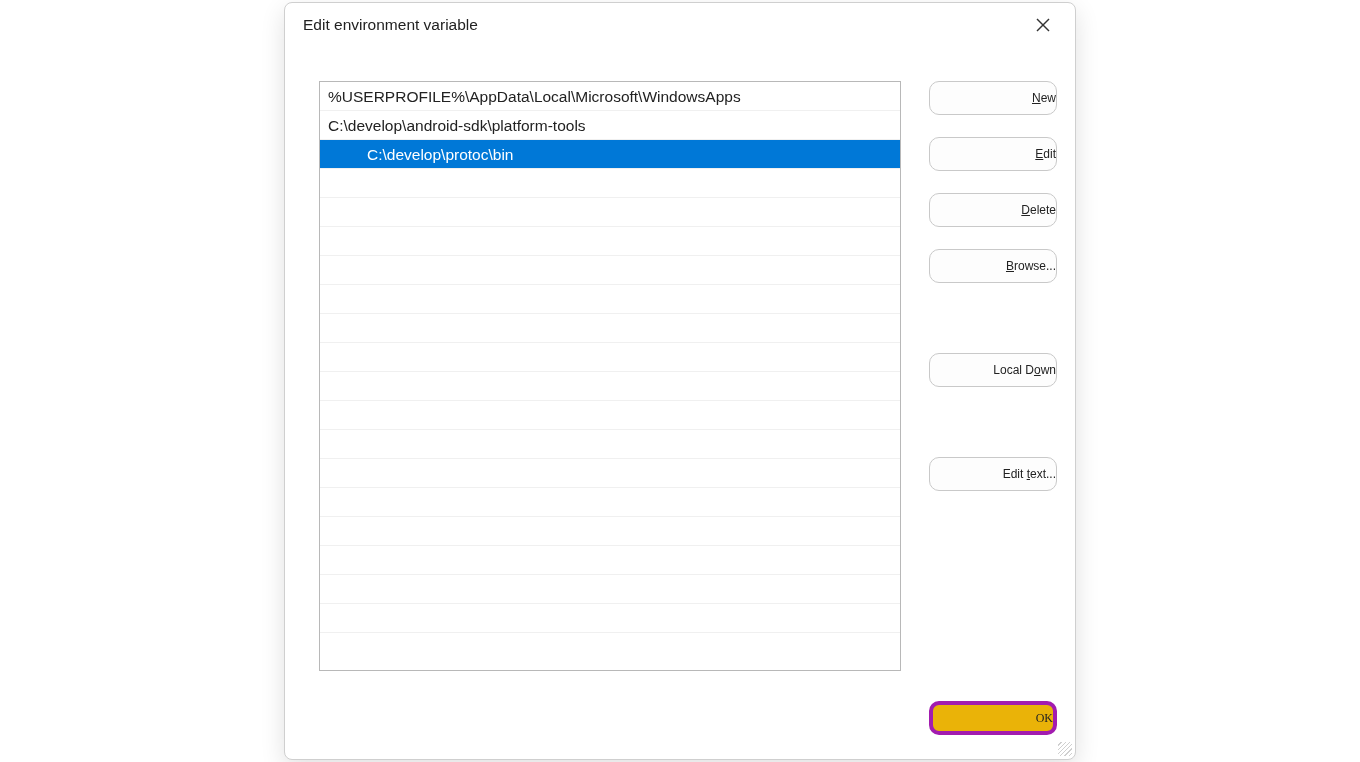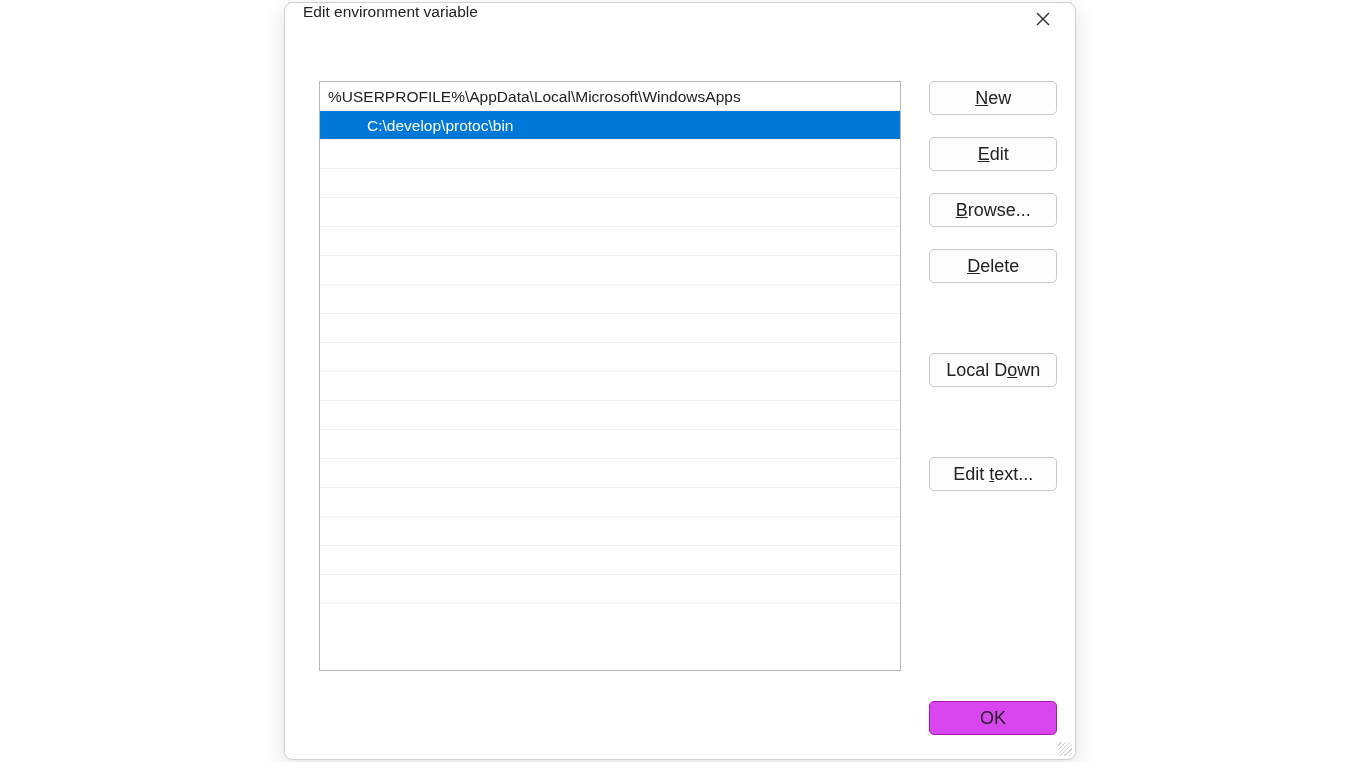--- a/index.html
+++ b/index.html
@@ -25,20 +25,21 @@
       border-radius: 8px;
       box-shadow: 0 8px 24px rgba(0,0,0,0.12);
       display: flex;
       flex-direction: column;
       position: relative;
       overflow: hidden;
     }
     .titlebar {
       height: 44px;
       display: flex;
+      align-items: center;
       padding: 0 12px 0 18px;
       justify-content: space-between;
     }
     .titlebar-title {
       font-size: 15.5px;
       color: #222;
     }
     .close-btn {
       width: 40px;
       height: 32px;
@@ -88,28 +89,28 @@
     .side-buttons {
       display: flex;
       flex-direction: column;
       width: 128px;
       gap: 0;
     }
     .btn {
       height: 34px;
       border: 1px solid #c9c9c9;
       background: #fdfdfd;
-      border-radius: 5px;
-      font-size: 18px;
+      border-radius: 10px;
+      font-size: 12px;
       color: #222;
       cursor: pointer;
       font-family: inherit;
       display: flex;
       align-items: center;
-      justify-content: center;
+      justify-content: flex-end;
     }
     .btn .mnemonic {
       text-decoration: underline;
     }
     .side-buttons .btn {
       margin-bottom: 22px;
     }
     .side-buttons .gap-large {
       height: 48px;
     }
@@ -119,23 +120,24 @@
       align-items: flex-start;
       justify-content: flex-end;
       padding: 10px 18px 0 0;
       gap: 18px;
       position: relative;
     }
     .footer .btn {
       width: 128px;
     }
     .btn.primary {
-      border: 1px solid #a21caf;
-      color: #222;
-      background: #d946ef;
+      border: 4px solid #a21caf;
+      color: #222;
+      background: #eab308;
+      font-family: Liberation Serif, serif;
     }
     .resize-grip {
       position: absolute;
       right: 3px;
       bottom: 3px;
       width: 14px;
       height: 14px;
       background: repeating-linear-gradient(
         135deg,
         transparent 0px,
@@ -156,20 +158,21 @@
       <svg viewBox="0 0 14 14">
         <line x1="1" y1="1" x2="13" y2="13" stroke="#333" stroke-width="1.4"></line>
         <line x1="13" y1="1" x2="1" y2="13" stroke="#333" stroke-width="1.4"></line>
       </svg>
     </div>
   </div>
 
   <div class="content">
     <div class="listbox" id="path-list">
         <div class="list-item">%USERPROFILE%\AppData\Local\Microsoft\WindowsApps</div>
+        <div class="list-item">C:\develop\android-sdk\platform-tools</div>
         <div class="list-item selected">C:\develop\protoc\bin</div>
         <div class="list-empty-row"></div>
         <div class="list-empty-row"></div>
         <div class="list-empty-row"></div>
         <div class="list-empty-row"></div>
         <div class="list-empty-row"></div>
         <div class="list-empty-row"></div>
         <div class="list-empty-row"></div>
         <div class="list-empty-row"></div>
         <div class="list-empty-row"></div>
@@ -183,24 +186,24 @@
       </div>
 
     <div class="side-buttons">
       <button class="btn">
         <span><span></span><span class="mnemonic">N</span><span>ew</span></span>
       </button>
       <button class="btn">
         <span><span></span><span class="mnemonic">E</span><span>dit</span></span>
       </button>
       <button class="btn">
+        <span><span></span><span class="mnemonic">D</span><span>elete</span></span>
+      </button>
+      <button class="btn">
         <span><span></span><span class="mnemonic">B</span><span>rowse...</span></span>
-      </button>
-      <button class="btn">
-        <span><span></span><span class="mnemonic">D</span><span>elete</span></span>
       </button>
       <div class="gap-large"></div>
       <button class="btn">
         <span><span>Local D</span><span class="mnemonic">o</span><span>wn</span></span>
       </button>
       <div class="gap-large"></div>
       <button class="btn" style="margin-bottom:4px">
         <span><span>Edit </span><span class="mnemonic">t</span><span>ext...</span></span>
       </button>
     </div>

